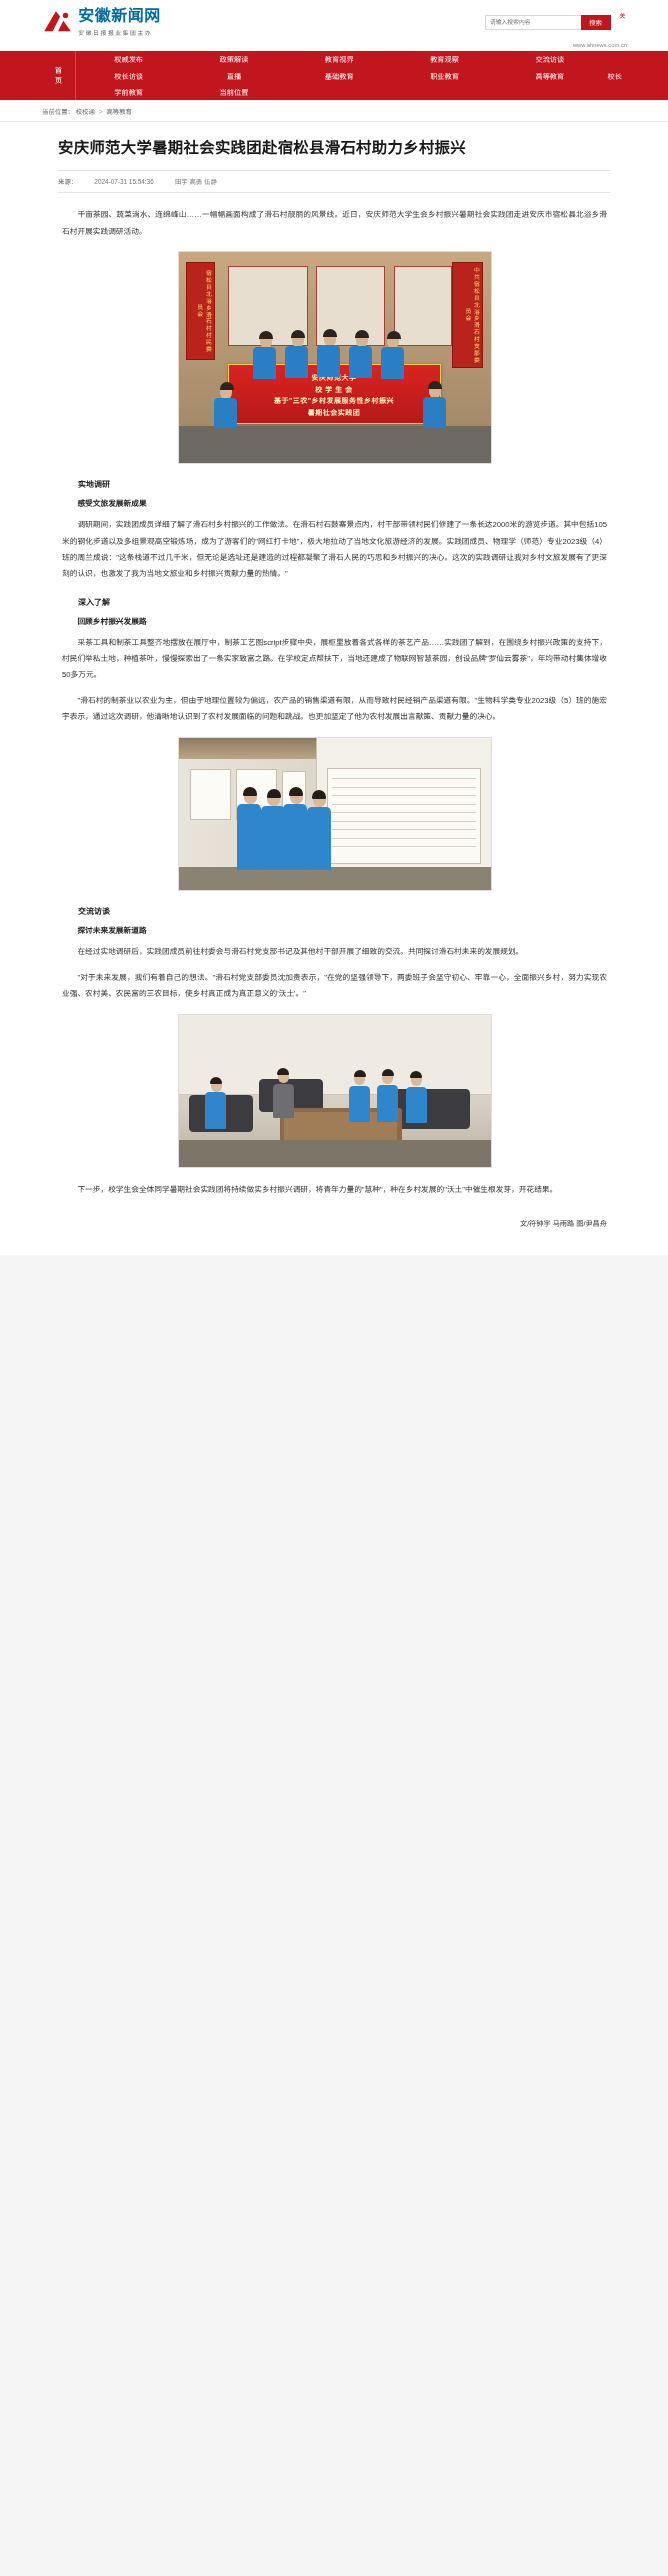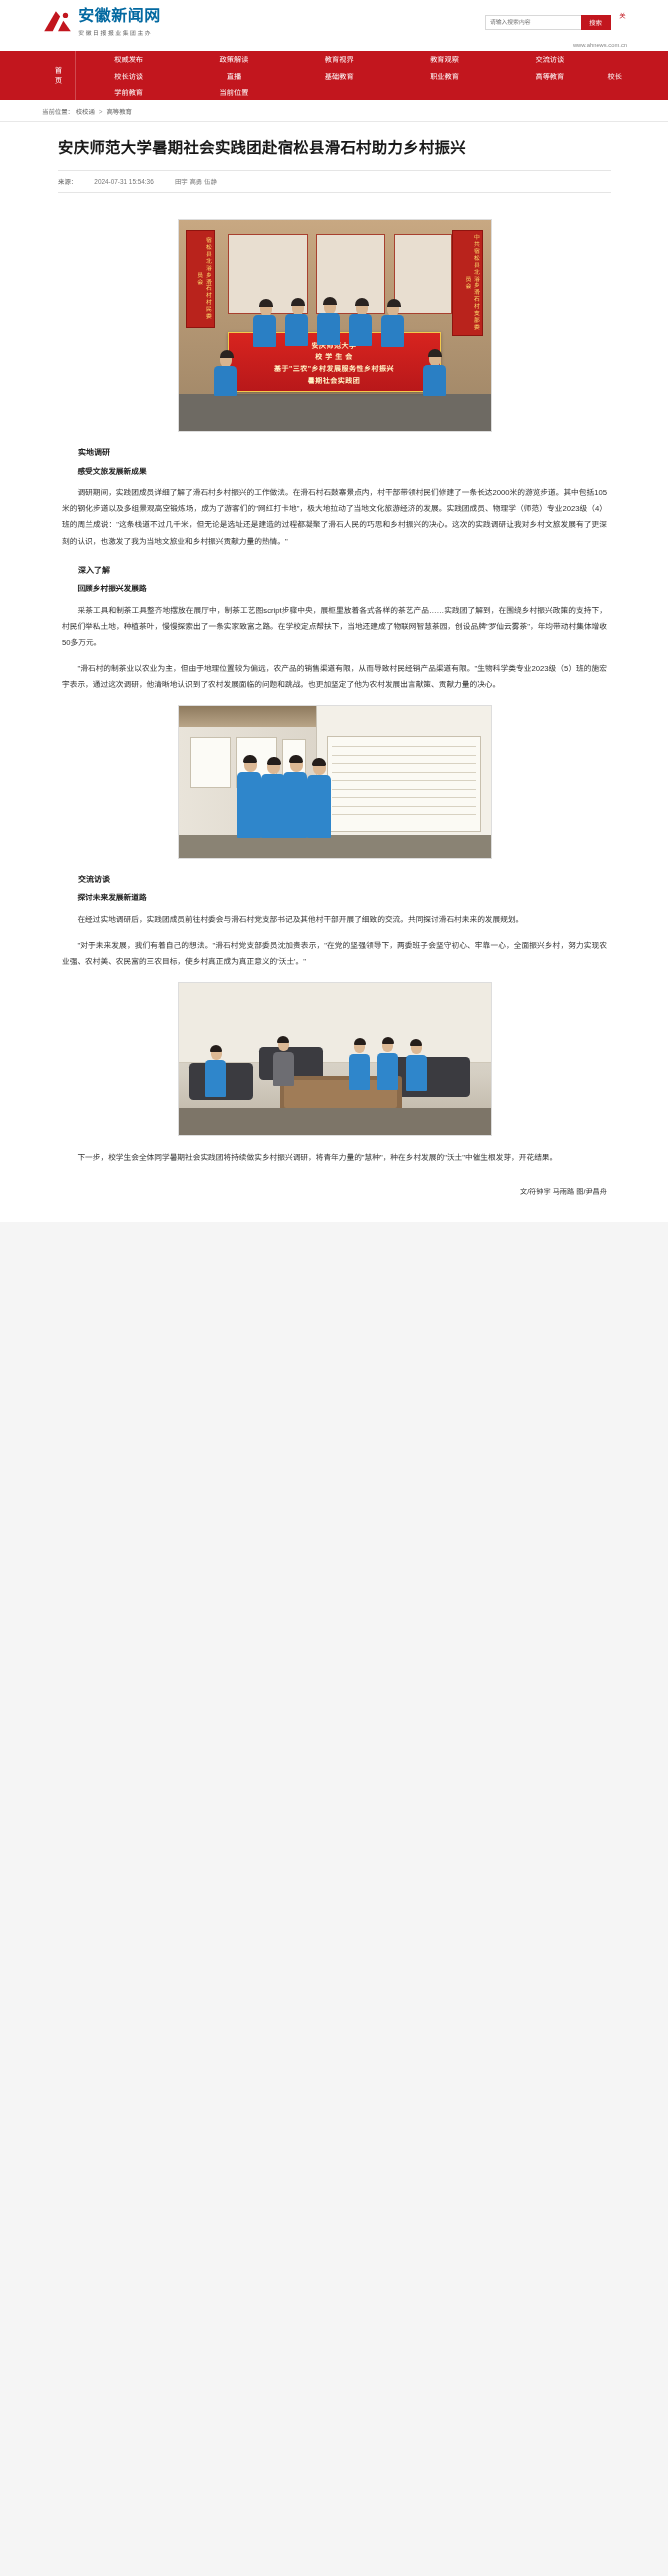--- a/index.html
+++ b/index.html
@@ -393,20 +393,21 @@
     <h1 class="article-title">安庆师范大学暑期社会实践团赴宿松县滑石村助力乡村振兴</h1>
 
     <div class="meta-bar">
       <span class="meta-source">来源：</span>
       <span class="meta-time">2024-07-31 15:54:36</span>
       <span class="meta-author">田宇 高勇 伍静</span>
     </div>
 
     <div class="article-body">
 
+      <p>千亩茶园、蔬菜淌水、连绵峰山……一幅幅画面构成了滑石村靓丽的风景线。近日，安庆师范大学生会乡村振兴暑期社会实践团走进安庆市宿松县北浴乡滑石村开展实践调研活动。</p>
 
       <div class="photo photo-1">
         <div class="p1-bg"></div>
 
         <div class="p1-redsign" style="left:7.4px; top:9.6px; width:29px; height:98px;">宿松县北浴乡滑石村村民委员会</div>
 
         <div class="p1-redsign" style="right:7.4px; top:9.6px; width:31px; height:106px;">中共宿松县北浴乡滑石村支部委员会</div>
 
         <div class="p1-wallpanel" style="left:49px; top:14px; width:80px; height:80px;"></div>
         <div class="p1-wallpanel" style="left:137px; top:14px; width:69px; height:80px;"></div>

